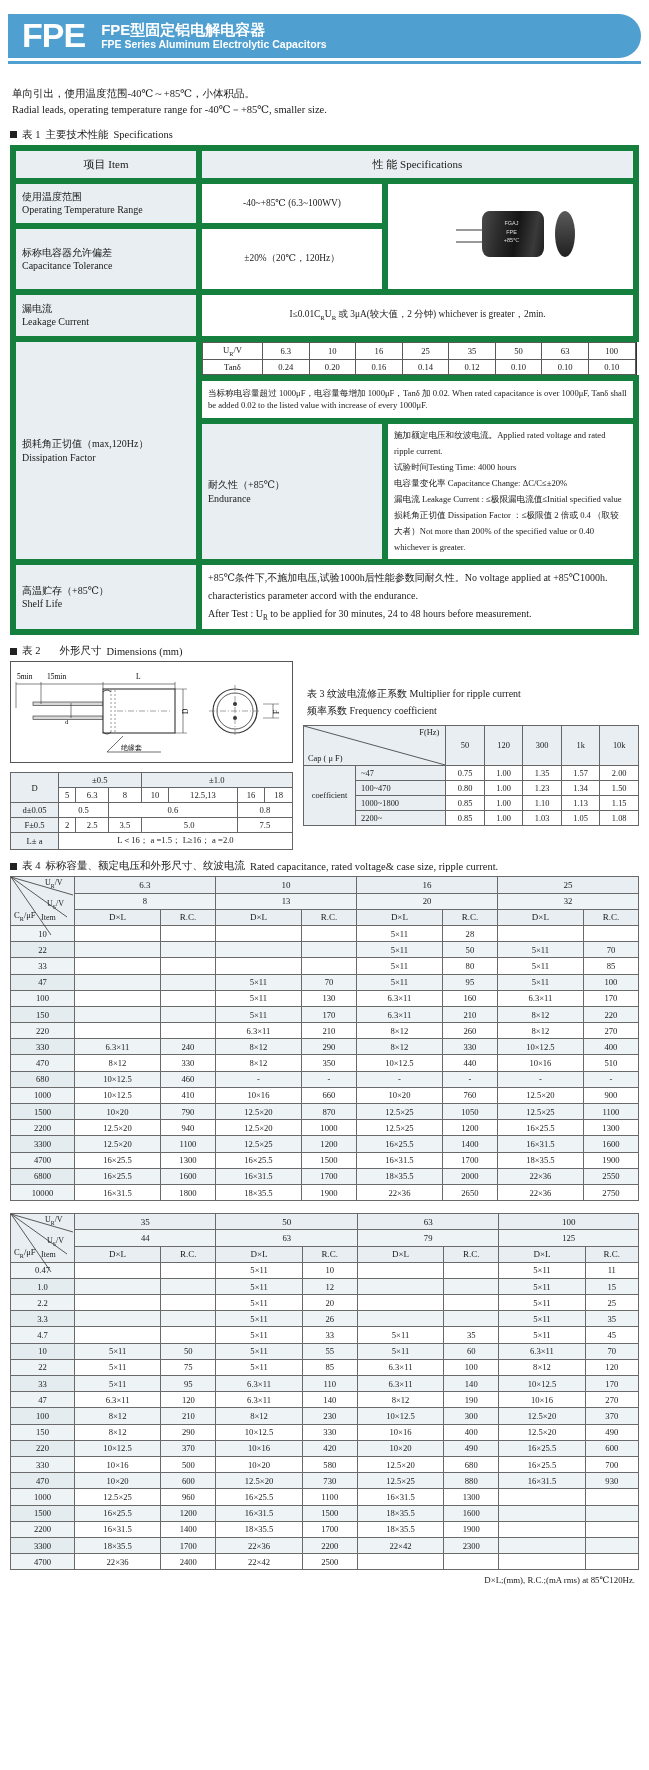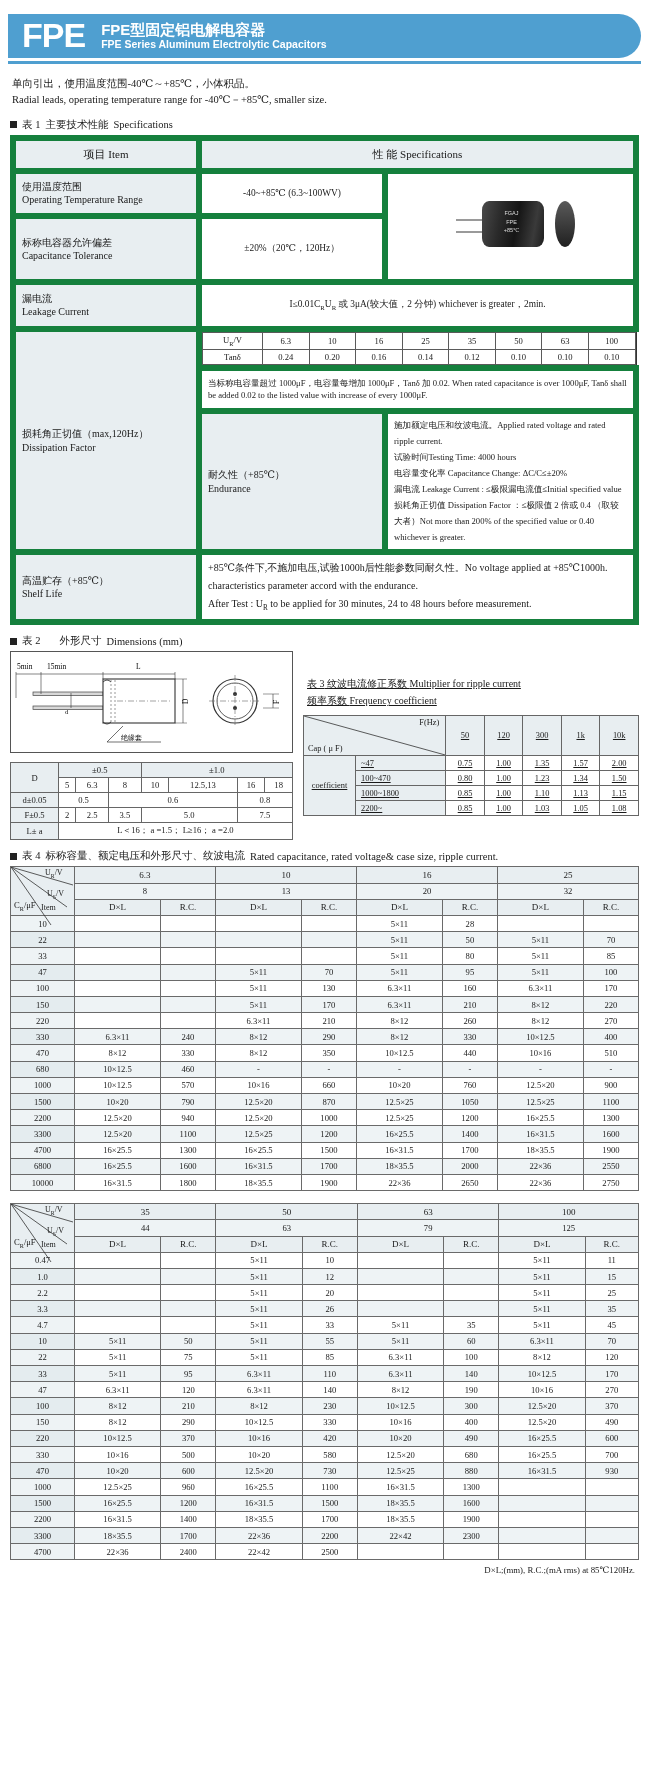--- a/index.html
+++ b/index.html
@@ -37,21 +37,21 @@
   .banner .t-cn{
     font-family:"Liberation Sans","DejaVu Sans",sans-serif;
     font-weight:bold; font-size:15px; color:#ffffff;
   }
   .banner .t-en{
     font-family:"Liberation Sans","DejaVu Sans",sans-serif;
     font-weight:bold; font-size:10.5px; color:#ffffff; margin-top:2px;
   }
   .banner-rule{ height:3px; background:#4f9fd0; margin:3px 8px 0 8px; }
 
-  .intro{ margin:12px 12px 0 12px; font-size:10.5px; line-height:1.55; }
+  .intro{ margin:22px 12px 0 12px; font-size:10.5px; line-height:1.55; }
   .intro .l2{ font-size:10.5px; }
 
   
   .cap{ margin:9px 0 3px 10px; font-size:10.5px; display:flex; align-items:center; gap:5px; }
   .cap .sq{ display:inline-block; width:7px; height:7px; background:#222; }
   .cap .cn{ font-size:10.5px; }
 
   
   table{ border-collapse:collapse; font-size:9px; }
   td,th{ border:1px solid #6d6d6d; padding:1px 2px; text-align:center; vertical-align:middle; font-weight:normal; }
@@ -99,21 +99,21 @@
 
   
   .t2wrap{ display:flex; gap:10px; margin:0 10px; align-items:flex-start; }
   .draw-box{ width:283px; border:1.4px solid #555; background:#fff; }
   .dimtable{ width:283px; margin-top:9px; border:1.4px solid #555; font-size:8.6px; }
   .dimtable td{ border:1px solid #666; padding:2px 1px; }
   .dimtable .lft{ background:#e8eef1; width:48px; }
   .dimtable .hd{ background:#e8eef1; }
 
   
-  .t3col{ flex:1; padding-top:24px;text-decoration:underline; }
+  .t3col{ flex:1; padding-top:24px; }
   .t3cap{ font-size:10px; line-height:1.7; margin-left:4px; }
   .t3{ width:100%; margin-top:6px; border:1.4px solid #555; font-size:8.4px; }
   .t3 td{ border:1px solid #666; padding:2.5px 2px; }
   .t3 .corner{
     background:#e8eef1; position:relative; width:96px; height:40px; padding:0;
   }
   .t3 .corner .f{ position:absolute; right:6px; top:2px; font-size:8.4px; }
   .t3 .corner .c{ position:absolute; left:4px; bottom:2px; font-size:8.4px; }
   .t3 .corner .diag{
     position:absolute; left:0; top:0; width:100%; height:100%;
@@ -598,21 +598,21 @@
           <td>-</td>
           <td>-</td>
           <td>-</td>
           <td>-</td>
           <td>-</td>
           <td>-</td>
         </tr>
         <tr class="">
           <td class="capc">1000</td>
           <td>10×12.5</td>
-          <td>570</td>
+          <td>410</td>
           <td>10×16</td>
           <td>660</td>
           <td>10×20</td>
           <td>760</td>
           <td>12.5×20</td>
           <td>900</td>
         </tr>
         <tr class="alt">
           <td class="capc">1500</td>
           <td>10×20</td>

